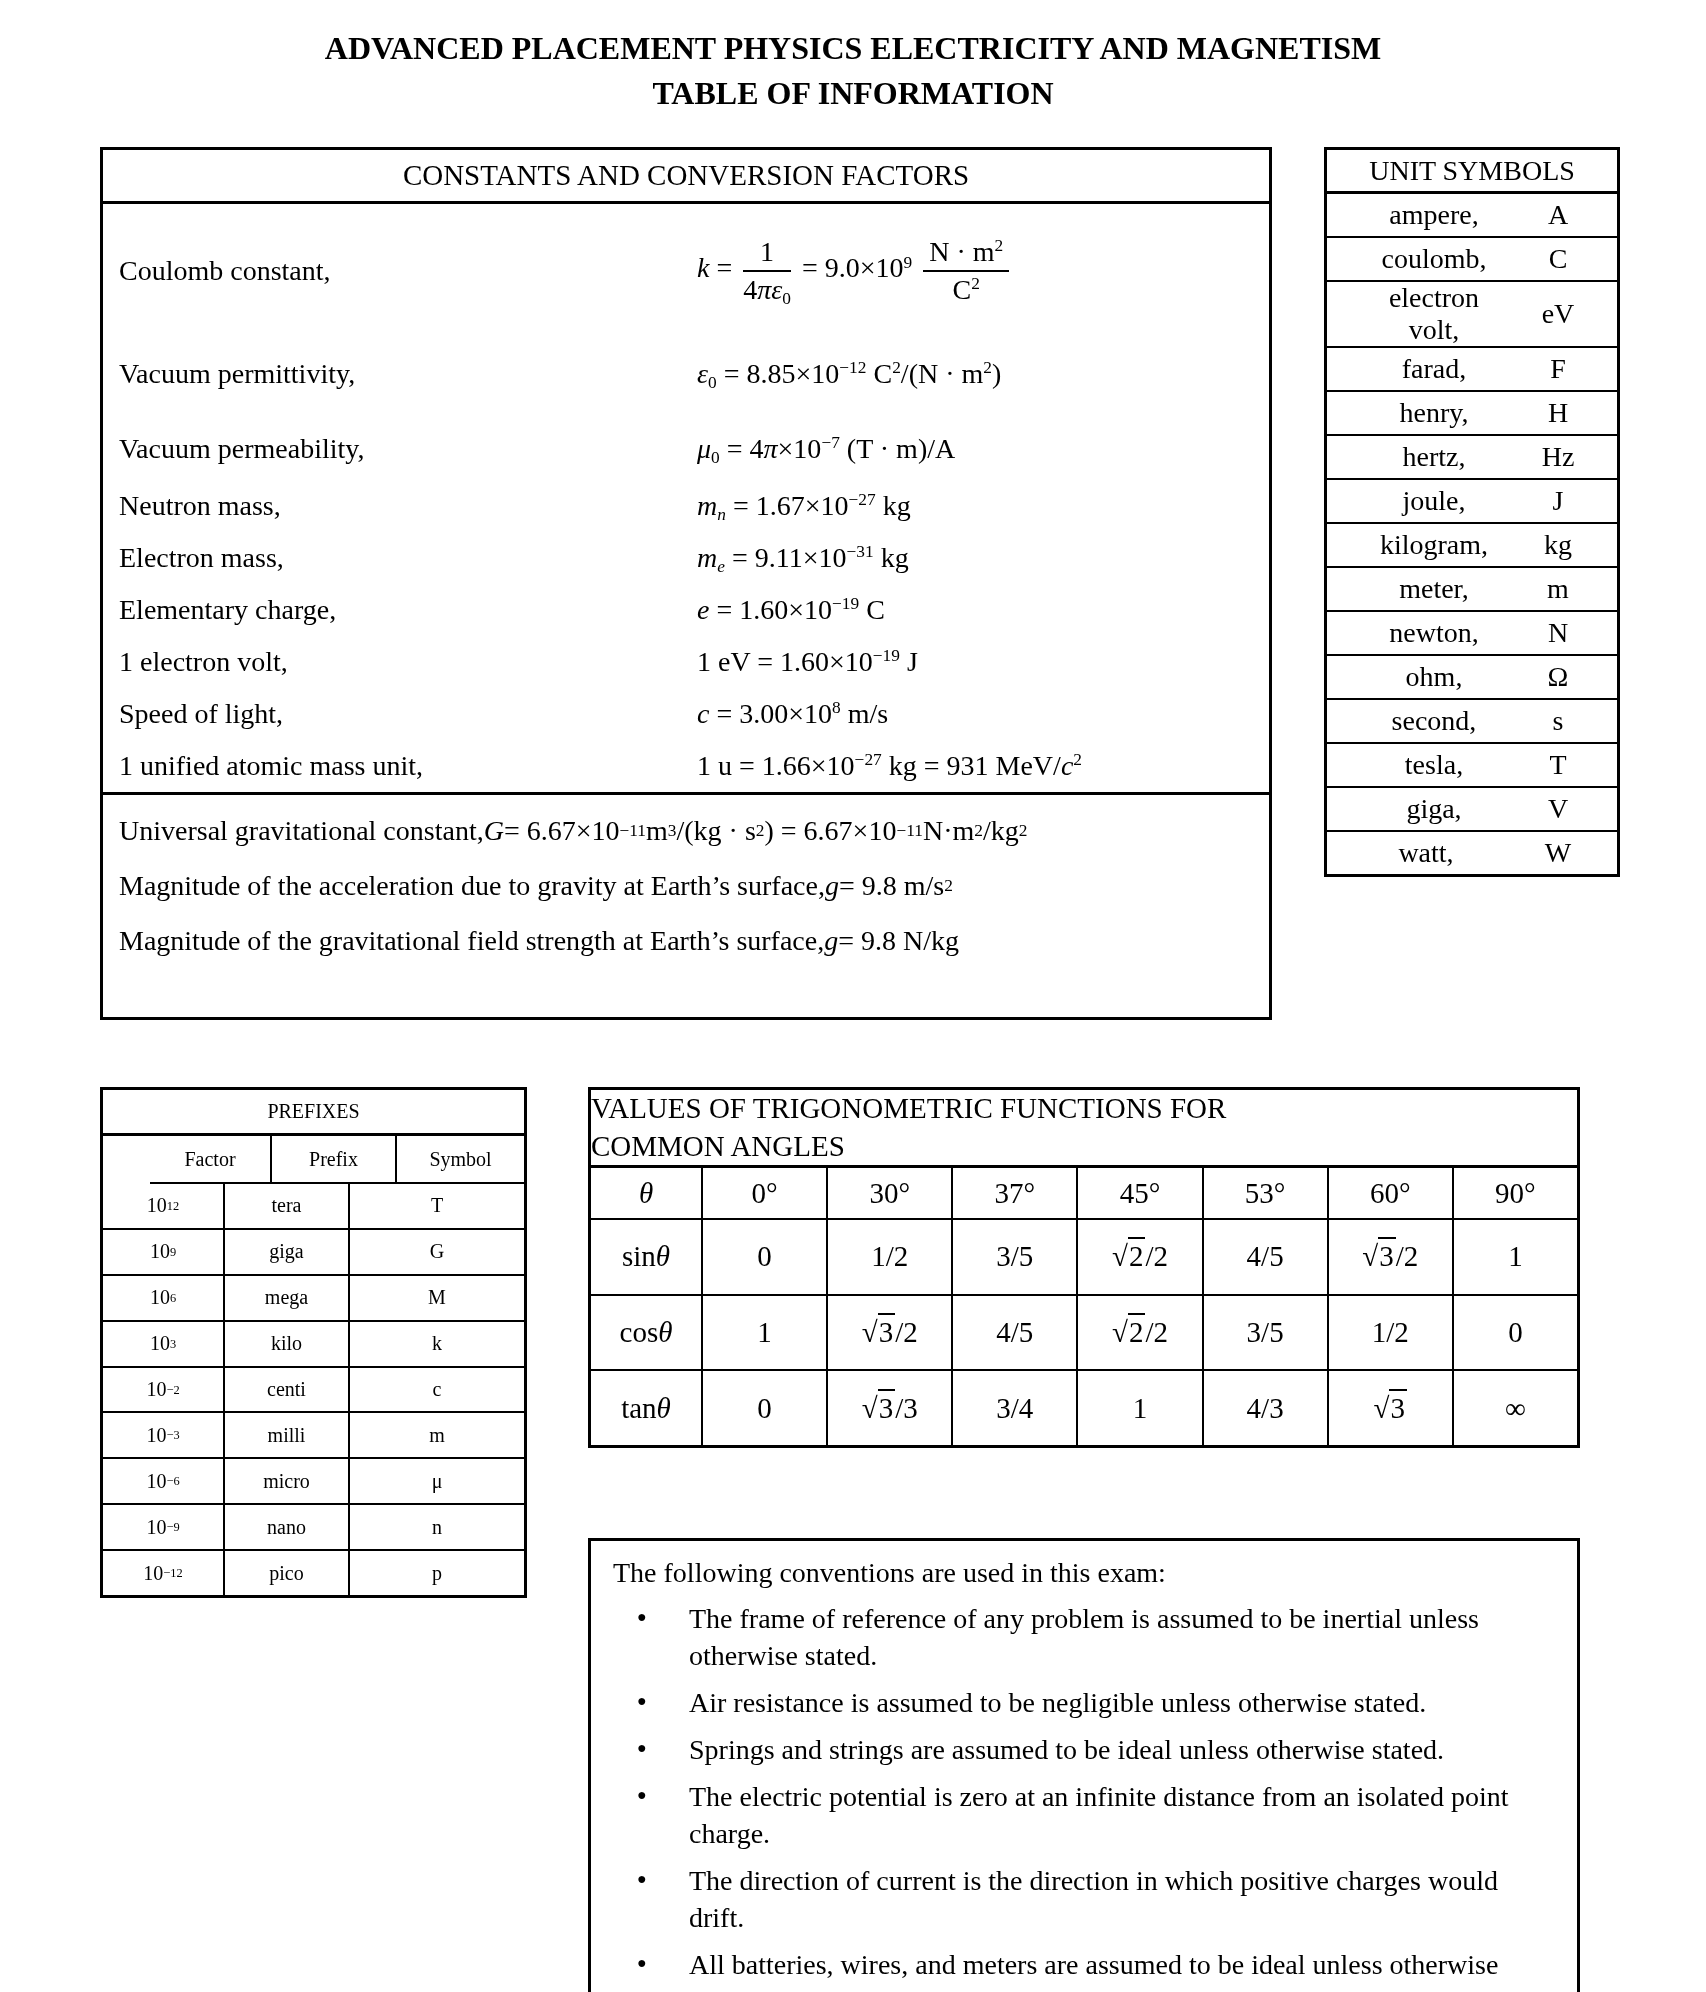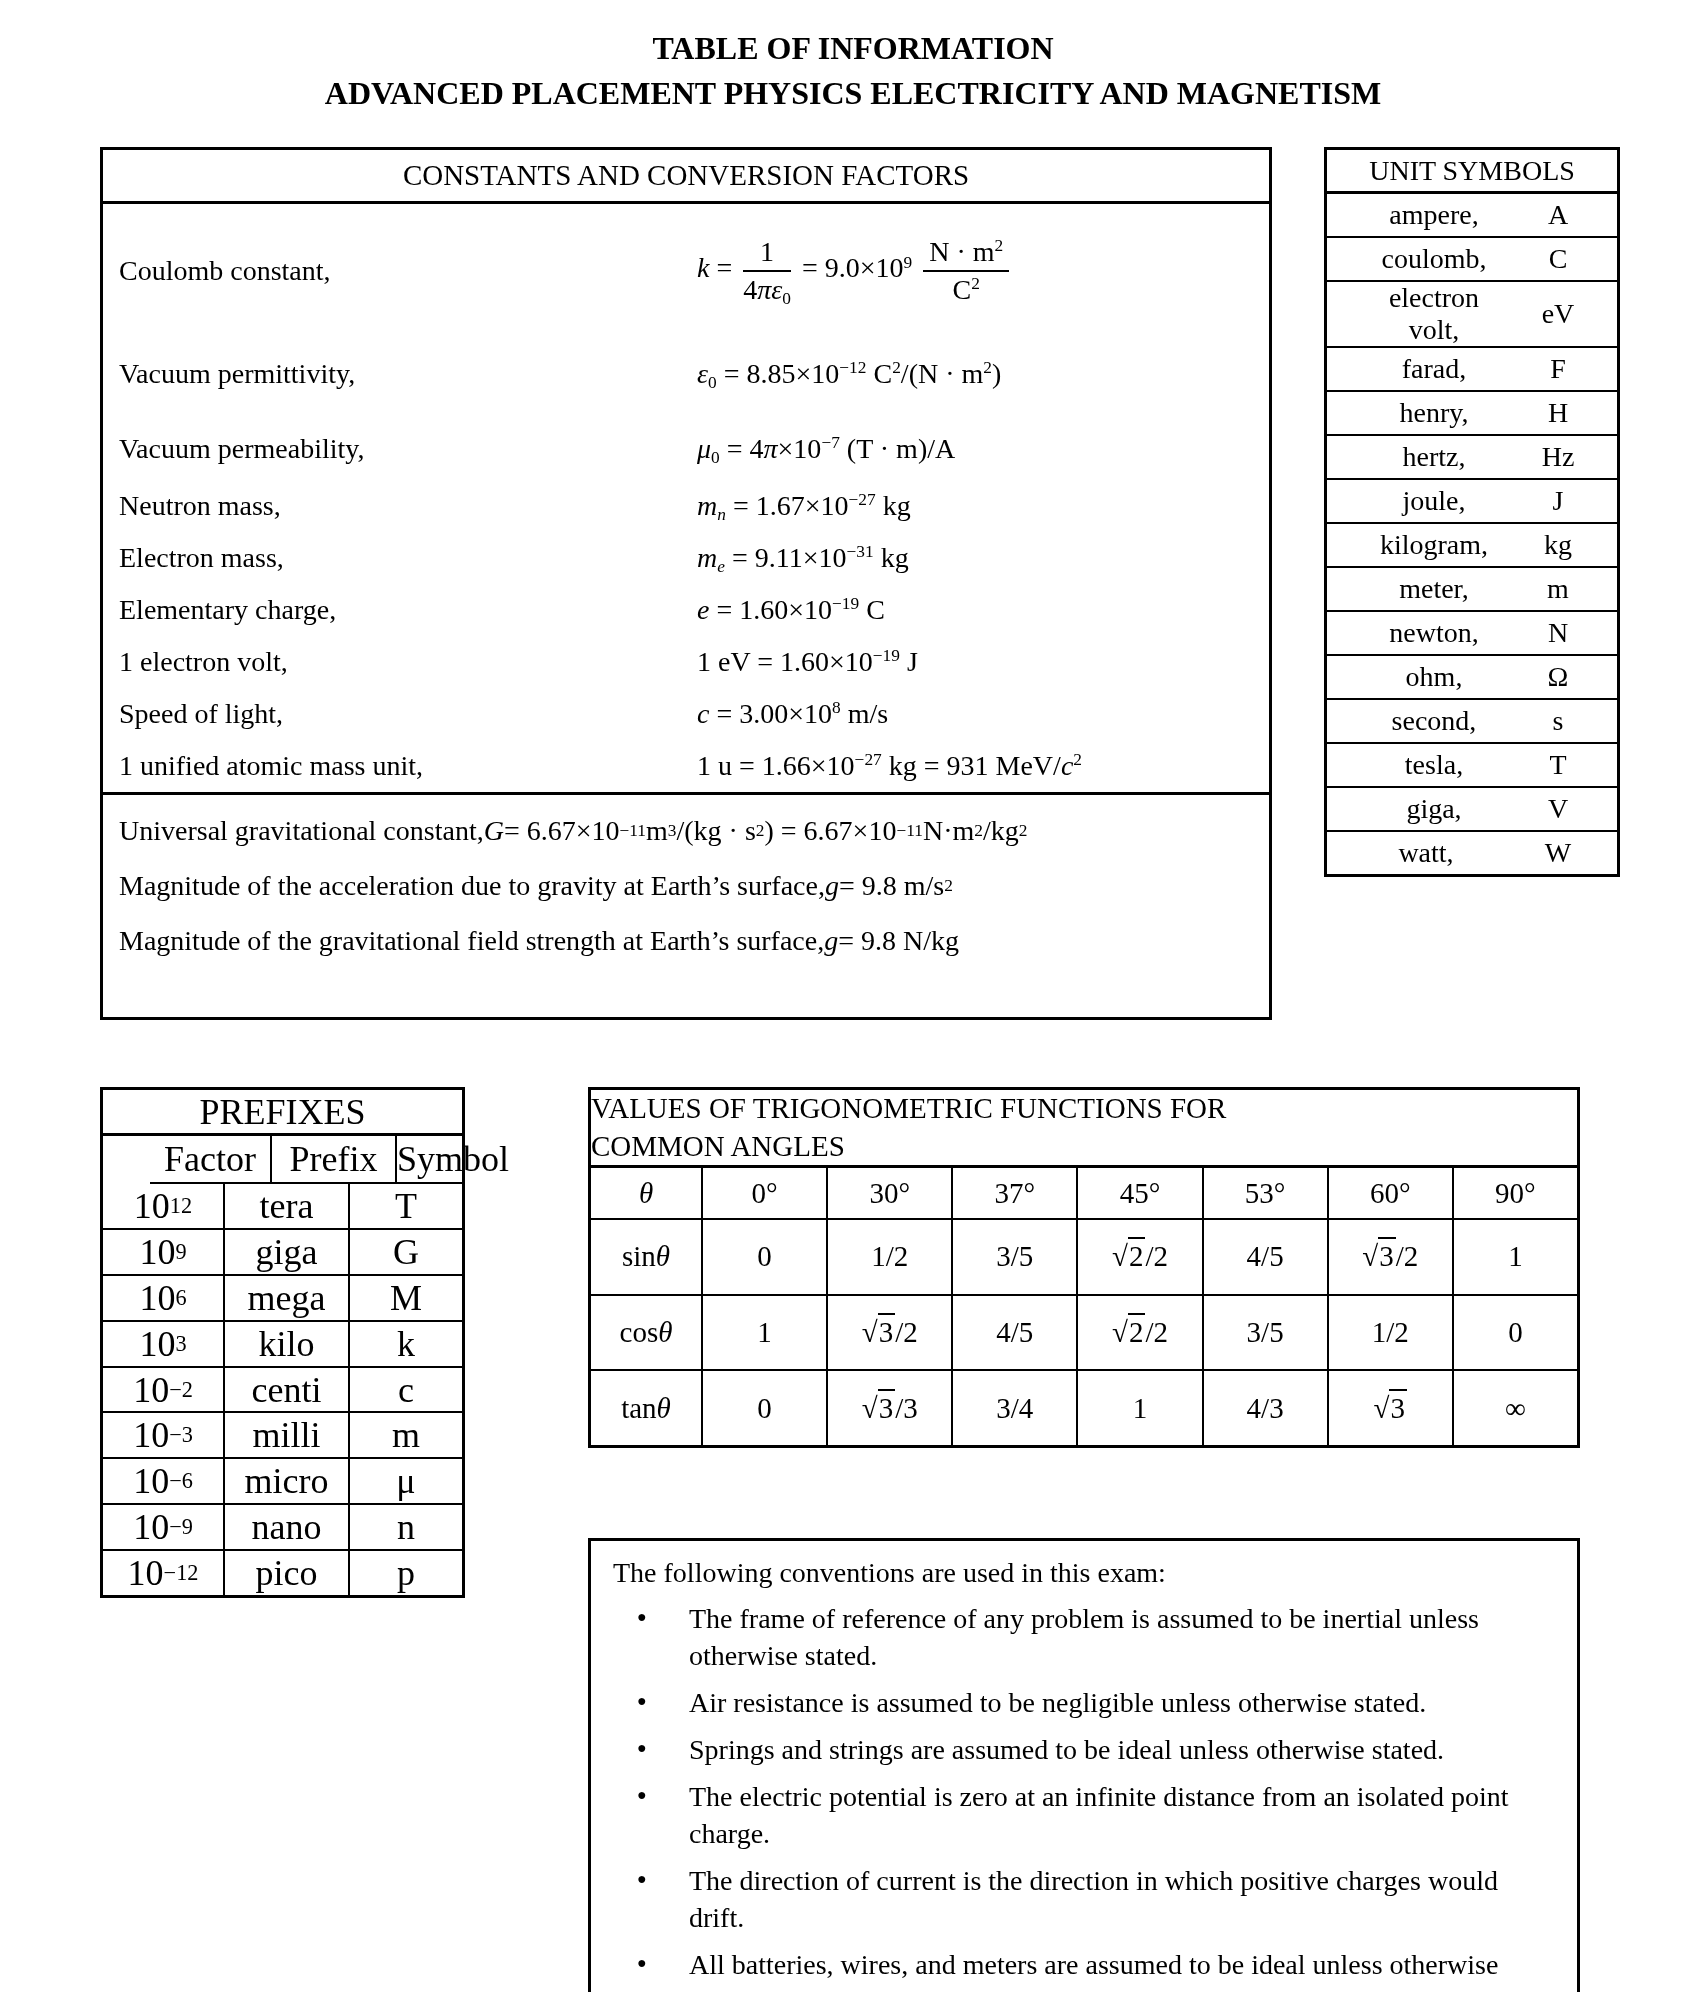--- a/index.html
+++ b/index.html
@@ -42,22 +42,22 @@
               border:3px solid #000; display:flex; flex-direction:column; font-size:28px;margin-left:26px; }
   .unit-header { height:44px; border-bottom:3px solid #000; flex:none;
                  display:flex; align-items:center; justify-content:center; }
   .unit-rows { flex:1; display:flex; flex-direction:column; }
   .u-row { flex:1; display:flex; align-items:center; border-bottom:2px solid #000; }
   .u-row:last-child { border-bottom:none;gap:16px; }
   .u-name { flex:1; text-align:center; padding-left:36px; }
   .u-sym { width:112px; text-align:center; padding-right:6px; flex:none; }
 
   
-  .prefixes-box { position:absolute; left:100px; top:1087px; width:365px; height:511px;
-                  border:3px solid #000; display:flex; flex-direction:column; font-size:36px; }
+  .prefixes-box { position:absolute; left:100px; top:1087px; width:427px; height:511px;
+                  border:3px solid #000; display:flex; flex-direction:column; font-size:20px; }
   .prefixes-header { height:46px; border-bottom:3px solid #000; flex:none;
                      display:flex; align-items:center; justify-content:center; }
   .p-row { display:flex; }
   .p-cols { height:48px; border-bottom:2px solid #000; flex:none;margin-left:47px; }
   .p-rows { flex:1; display:flex; flex-direction:column; }
   .p-rows .p-row { flex:1; border-bottom:2px solid #000; }
   .p-rows .p-row:last-child { border-bottom:none; }
   .p-cell { display:flex; align-items:center; justify-content:center; }
   .p-c1 { width:122px; border-right:2px solid #000; flex:none; }
   .p-c2 { width:125px; border-right:2px solid #000; flex:none; }
@@ -83,22 +83,22 @@
                      border:3px solid #000; font-size:28px; padding:16px 18px 0 22px;margin-top:34px; }
   .conv-intro { margin-bottom:12px; }
   .conv-bullet { display:flex; margin-bottom:10px; }
   .conv-dot { width:52px; margin-left:24px; flex:none; font-size:16px; padding-top:7px; }
   .conv-text { flex:1; line-height:1.32; }
 </style>
 </head>
 <body>
 
 <div class="title">
+  <div>ADVANCED PLACEMENT PHYSICS ELECTRICITY AND MAGNETISM</div>
   <div>TABLE OF INFORMATION</div>
-  <div>ADVANCED PLACEMENT PHYSICS ELECTRICITY AND MAGNETISM</div>
 </div>
 
 <div class="constants-box">
   <div class="constants-header">CONSTANTS AND CONVERSION FACTORS</div>
   <div class="constants-rows">
       <div class="c-row">
         <div class="c-label">Coulomb constant,</div>
         <div class="c-formula"><span class="it">k</span><span> = </span><span class="frac"><span class="num"><span>1</span></span><span class="den"><span>4</span><span class="it">πε</span><sub>0</sub></span></span><span> = 9.0×10</span><sup>9</sup><span>  </span><span class="frac"><span class="num"><span>N · m</span><sup>2</sup></span><span class="den"><span>C</span><sup>2</sup></span></span></div>
       </div>
       <div class="c-row">

